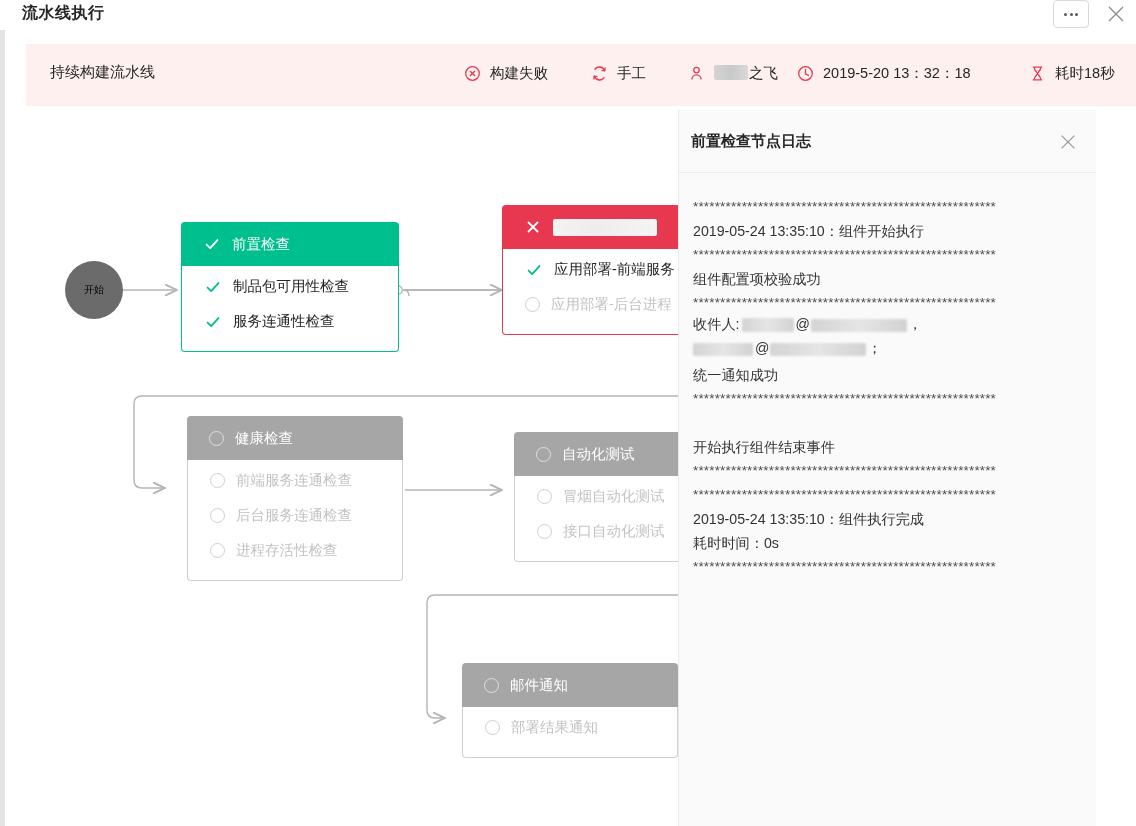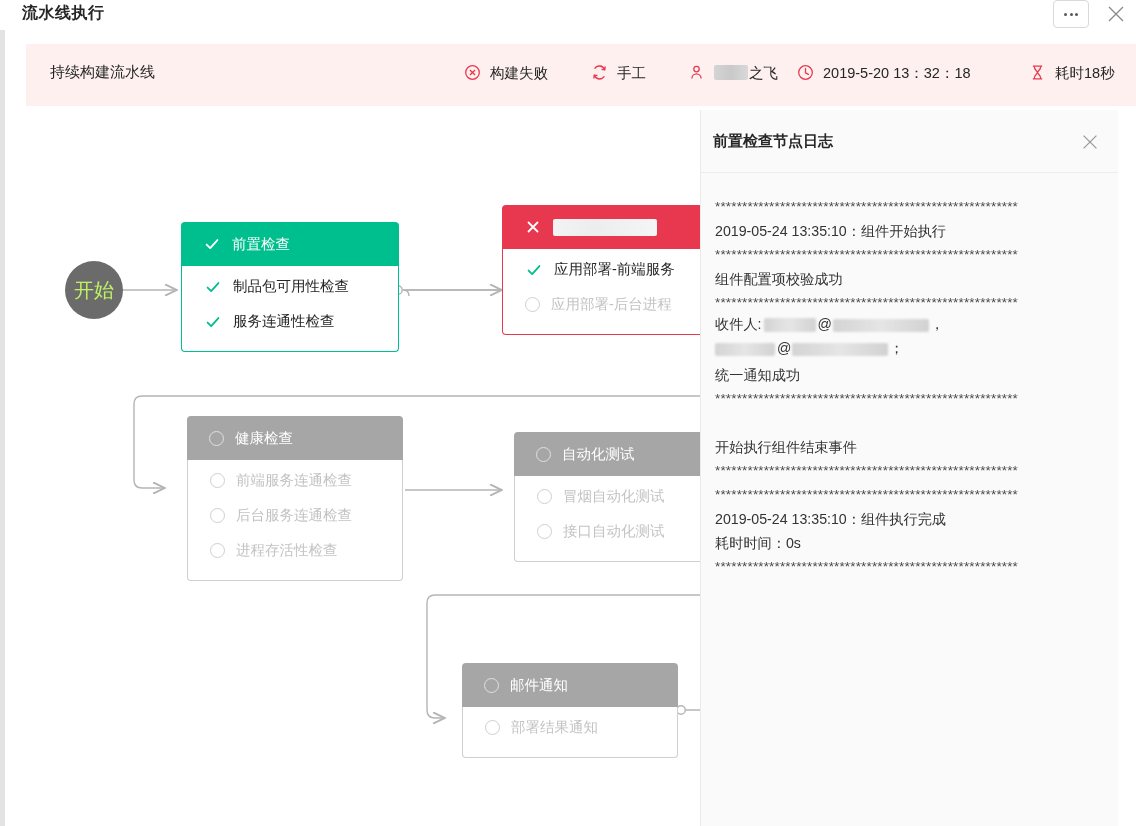--- a/index.html
+++ b/index.html
@@ -43,21 +43,21 @@
 
   
   .banner {
     position: absolute; left: 26px; top: 44px; width: 1110px; height: 62px;
     background: #fdf0ef;
   }
   .banner-name {
     position: absolute; left: 24px; top: 19px;
     font-size: 15px; color: #262626;
   }
-  .binfo { position: absolute; top: 20px; display: flex; align-items: flex-start; gap: 9px; }
+  .binfo { position: absolute; top: 20px; display: flex; align-items: center; gap: 9px; }
   .binfo .ic { width: 17px; height: 17px; color: #e8384f; flex: none; display:block; }
   .binfo .tx { font-size: 14.5px; color: #262626; white-space: nowrap; }
   .bi-status { left: 438px; }
   .bi-trigger { left: 565px; }
   .bi-user    { left: 662px; }
   .bi-time    { left: 771px; }
   .bi-dur     { left: 1003px; }
   .redact-inline {
     display: inline-block; width: 34px; height: 15px; vertical-align: -2px;
     background: linear-gradient(90deg,#d4d4d4,#c9c9c9,#d9d9d9);
@@ -104,27 +104,27 @@
   .tx-dark { color: #262626; }
   .tx-mute { color: #c3c3c3; }
 
   .redact-hd {
     display:inline-block; width: 104px; height: 17px; border-radius: 2px;
     background: linear-gradient(90deg,#f3f3f3,#ededed 40%,#f5f5f5);
   }
 
   .start-node {
     position: absolute; width: 58px; height: 58px; border-radius: 50%;
-    background: #6b6b6b; color:#bef264; font-size: 20px;
+    background: #6b6b6b; color:#000000; font-size: 10px;
     display:flex; align-items:center; justify-content:center;
   }
 
   
   .logpanel {
-    position: absolute; left: 700px; top: 110px; width: 418px; height: 716px;
+    position: absolute; left: 678px; top: 110px; width: 418px; height: 716px;
     background: #fafafa; border-left: 1px solid #eaeaea;
   }
   .log-head {
     position: relative; height: 63px; border-bottom: 1px solid #ededed;
     display: flex; align-items: center; padding: 0 18px 0 12px;
   }
   .log-title { font-size: 15px; font-weight: bold; color: #262626; }
   .close-log {
     position: absolute; right: 17px; top: 21px; width: 22px; height: 22px;
     color: #9a9a9a; cursor: pointer;

